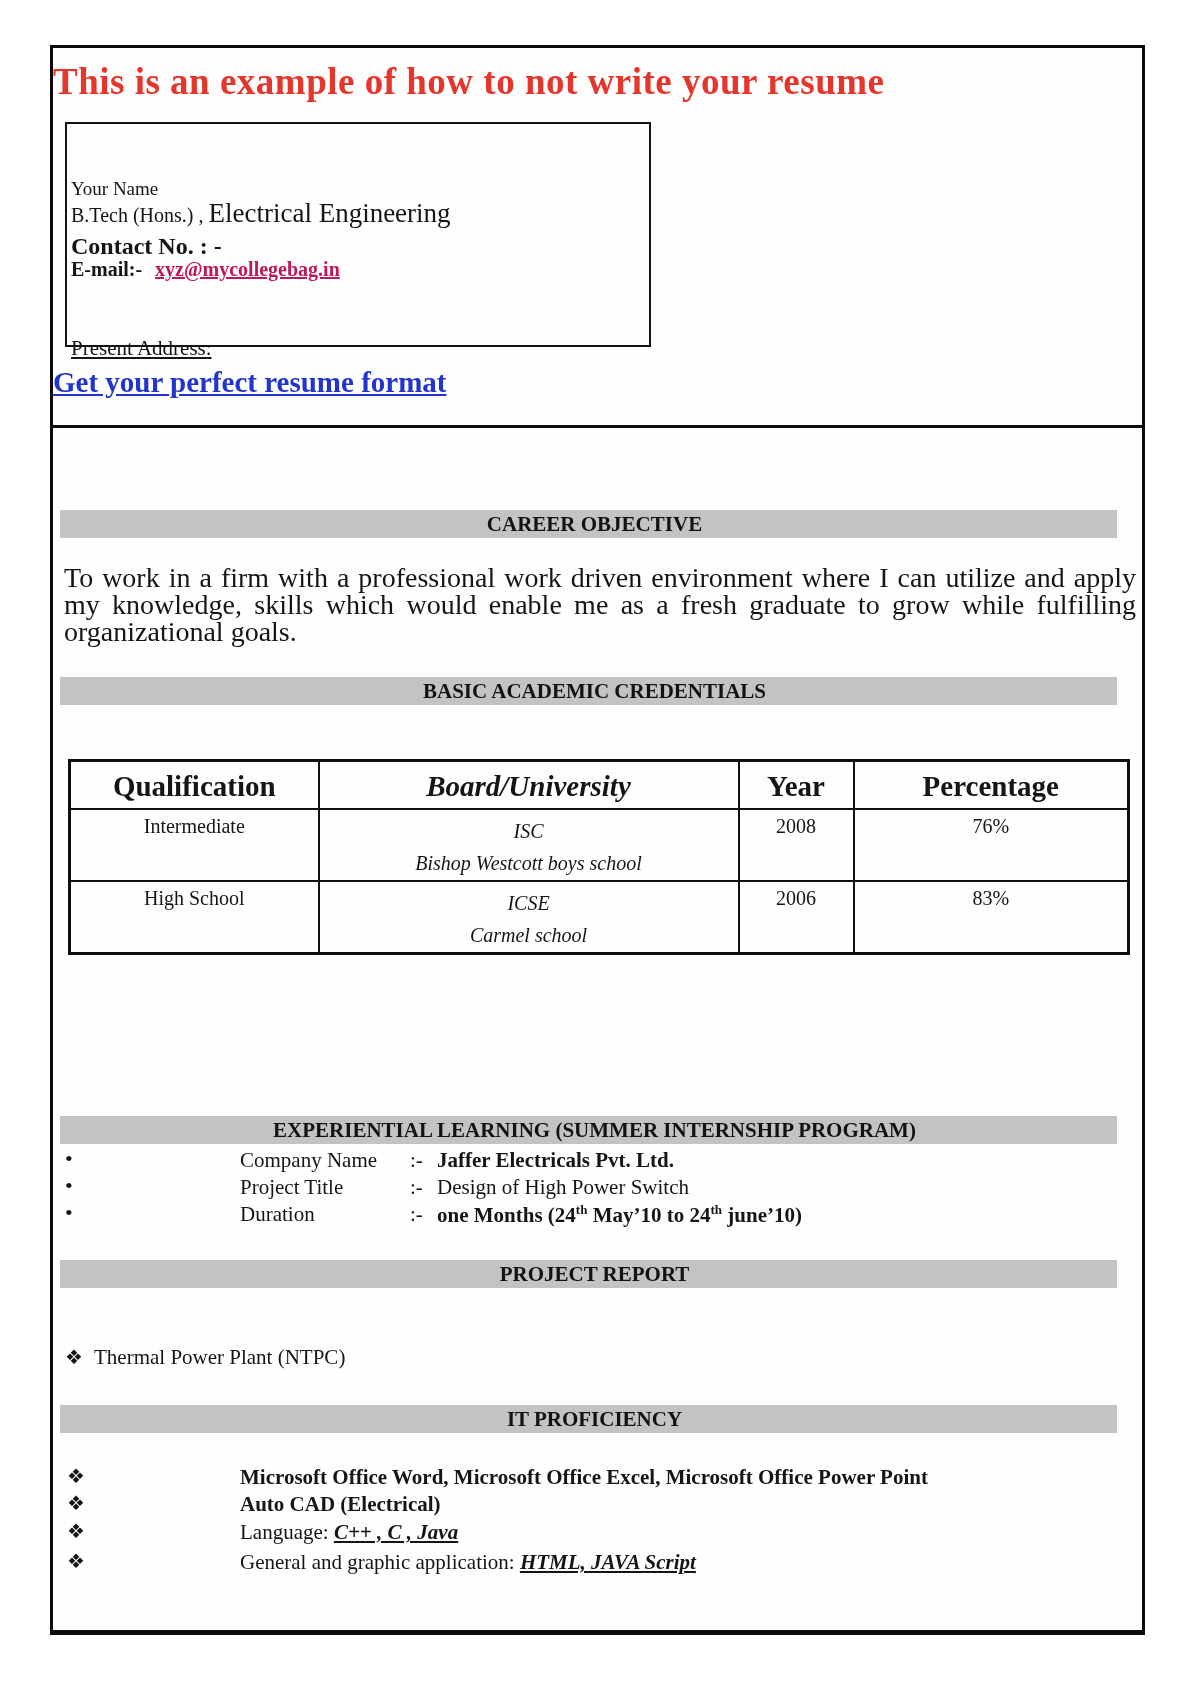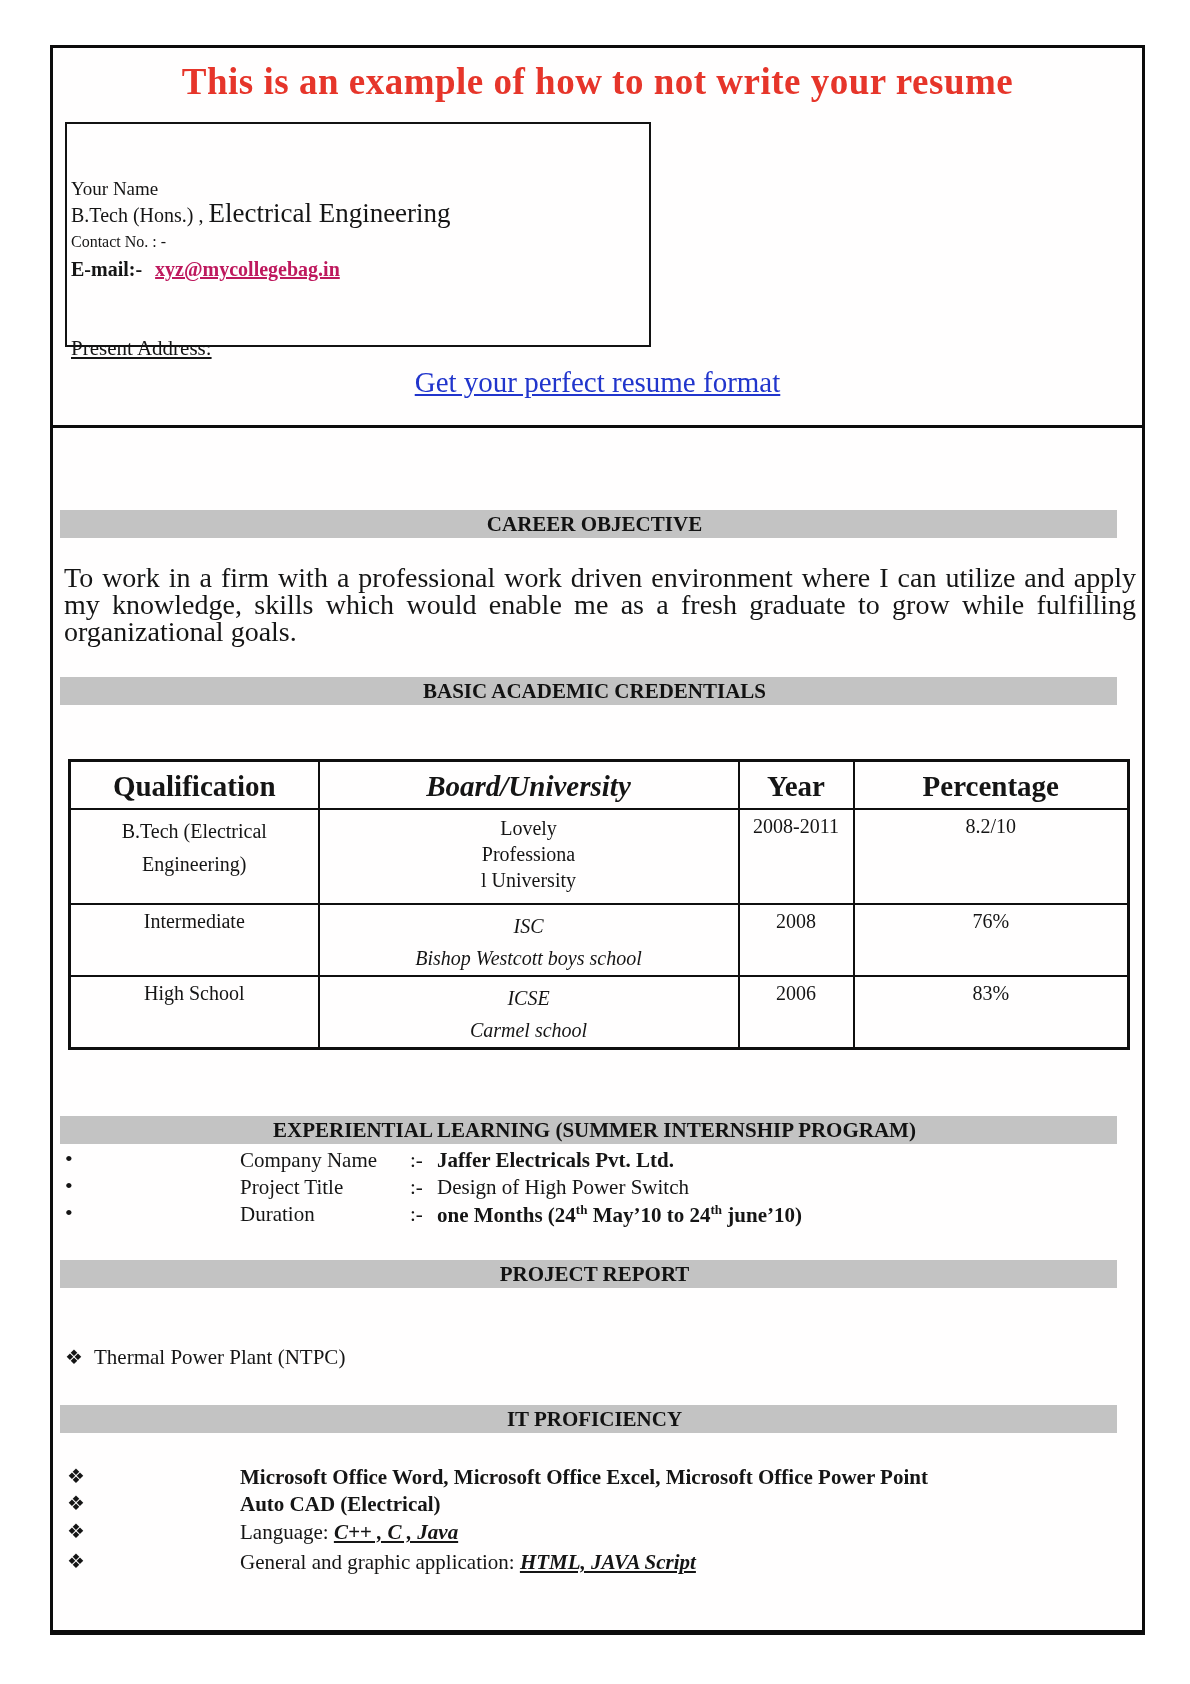--- a/index.html
+++ b/index.html
@@ -1,31 +1,31 @@
 <!DOCTYPE html>
 <html><head>
 <meta charset="utf-8">
 <style>
   html,body{margin:0;padding:0;background:#ffffff;}
   body{width:1190px;height:1684px;position:relative;font-family:"Liberation Serif","DejaVu Serif",serif;color:#151515;}
   .page{position:absolute;left:50px;top:45px;width:1089px;height:1582px;
         border:3px solid #0c0c0c;border-bottom-width:5px;background:#fffefe;}
   .abs{position:absolute;text-align:center;}
-  .center{width:100%;text-align:center;}
+  .center{width:100%;text-align:left;}
   .doc-title{top:12px;font-size:37px;font-weight:bold;color:#e6352a;letter-spacing:.5px;}
   .info-box{left:12px;top:74px;width:582px;height:221px;border:2px solid #131313;}
   .info-box .line{position:absolute;left:4px;white-space:nowrap;}
   .name-label{top:54px;font-size:19px;}
   .degree-line{top:74px;font-size:20px;}
   .degree-large{font-size:27px;margin-left:5px;}
-  .contact-line{top:109px;font-size:16px;font-weight:normal;}
+  .contact-line{top:109px;font-size:24px;font-weight:bold;}
   .email-line{top:134px;font-size:20px;font-weight:bold;}
   a.mail-link{color:#be185d;text-decoration:underline;margin-left:13px;font-weight:bold;}
   .address-line{top:184px;font-size:21px;text-decoration:underline;margin-top:28px;}
-  .cta{top:318px;font-size:29px;font-weight:normal;}
+  .cta{top:318px;font-size:29px;font-weight:bold;}
   .cta a{color:#2135cc;text-decoration:underline;}
   .divider{left:-3px;top:377px;width:1095px;border-top:3px solid #0c0c0c;height:0;}
   .banner{left:7px;width:1045px;height:28px;background:#c3c3c3;font-size:21px;font-weight:bold;
           line-height:28px;padding-left:12px;color:#121212;}
   .b-career{top:462px;}
   .b-basic{top:629px;}
   .b-exp{top:1068px;}
   .b-proj{top:1212px;}
   .b-it{top:1357px;}
   .objective{left:11px;top:516px;width:1072px;font-size:28px;line-height:27px;text-align:justify;}
@@ -93,29 +93,20 @@
         <col style="width:115px">
         <col style="width:275px">
     </colgroup>
     <tbody>
         <tr class="hdr">
       <th>Qualification</th>
       <th class="it">Board/University</th>
       <th>Year</th>
       <th>Percentage</th>
     </tr>
-    <tr class="r1">
-      <td class="pre lh33">B.Tech (Electrical
-Engineering)</td>
-      <td class="pre lh26">Lovely
-Professiona
-l University</td>
-      <td>2008-2011</td>
-      <td>8.2/10</td>
-    </tr>
     <tr class="r2">
       <td>Intermediate</td>
       <td class="pre lh32 ital">ISC
 Bishop Westcott boys school</td>
       <td>2008</td>
       <td>76%</td>
     </tr>
     <tr class="r3">
       <td>High School</td>
       <td class="pre lh32 ital">ICSE

